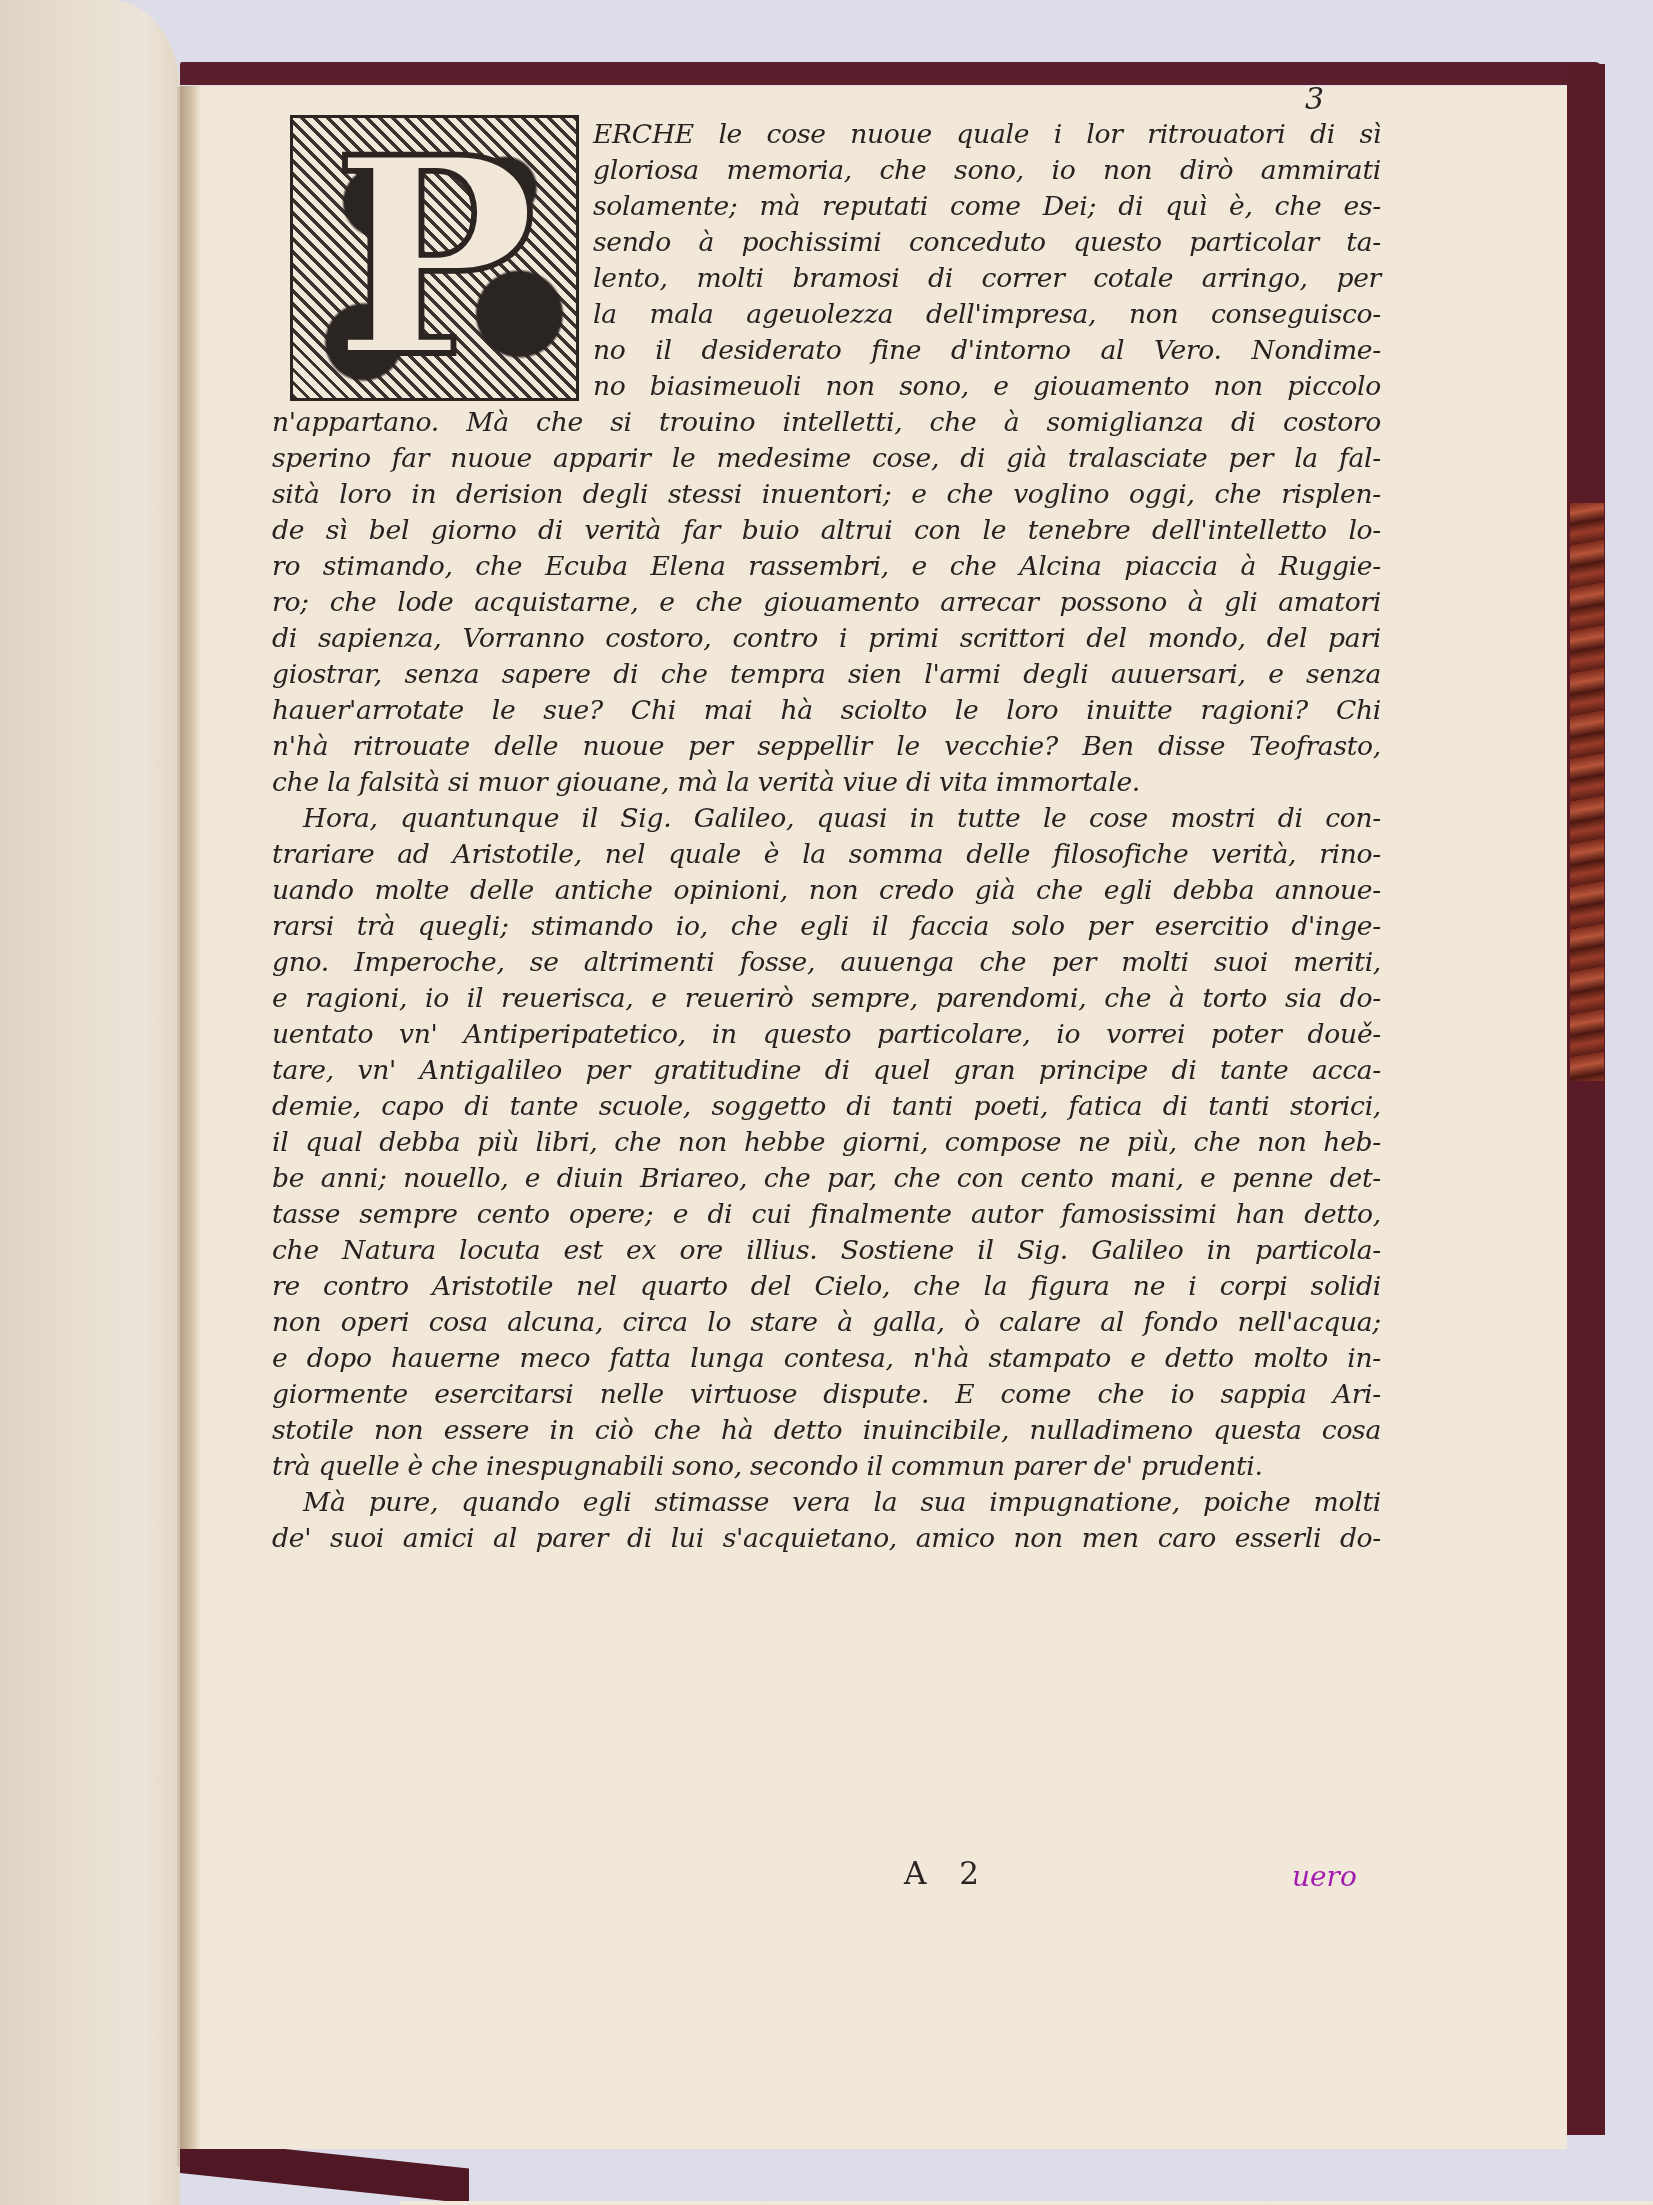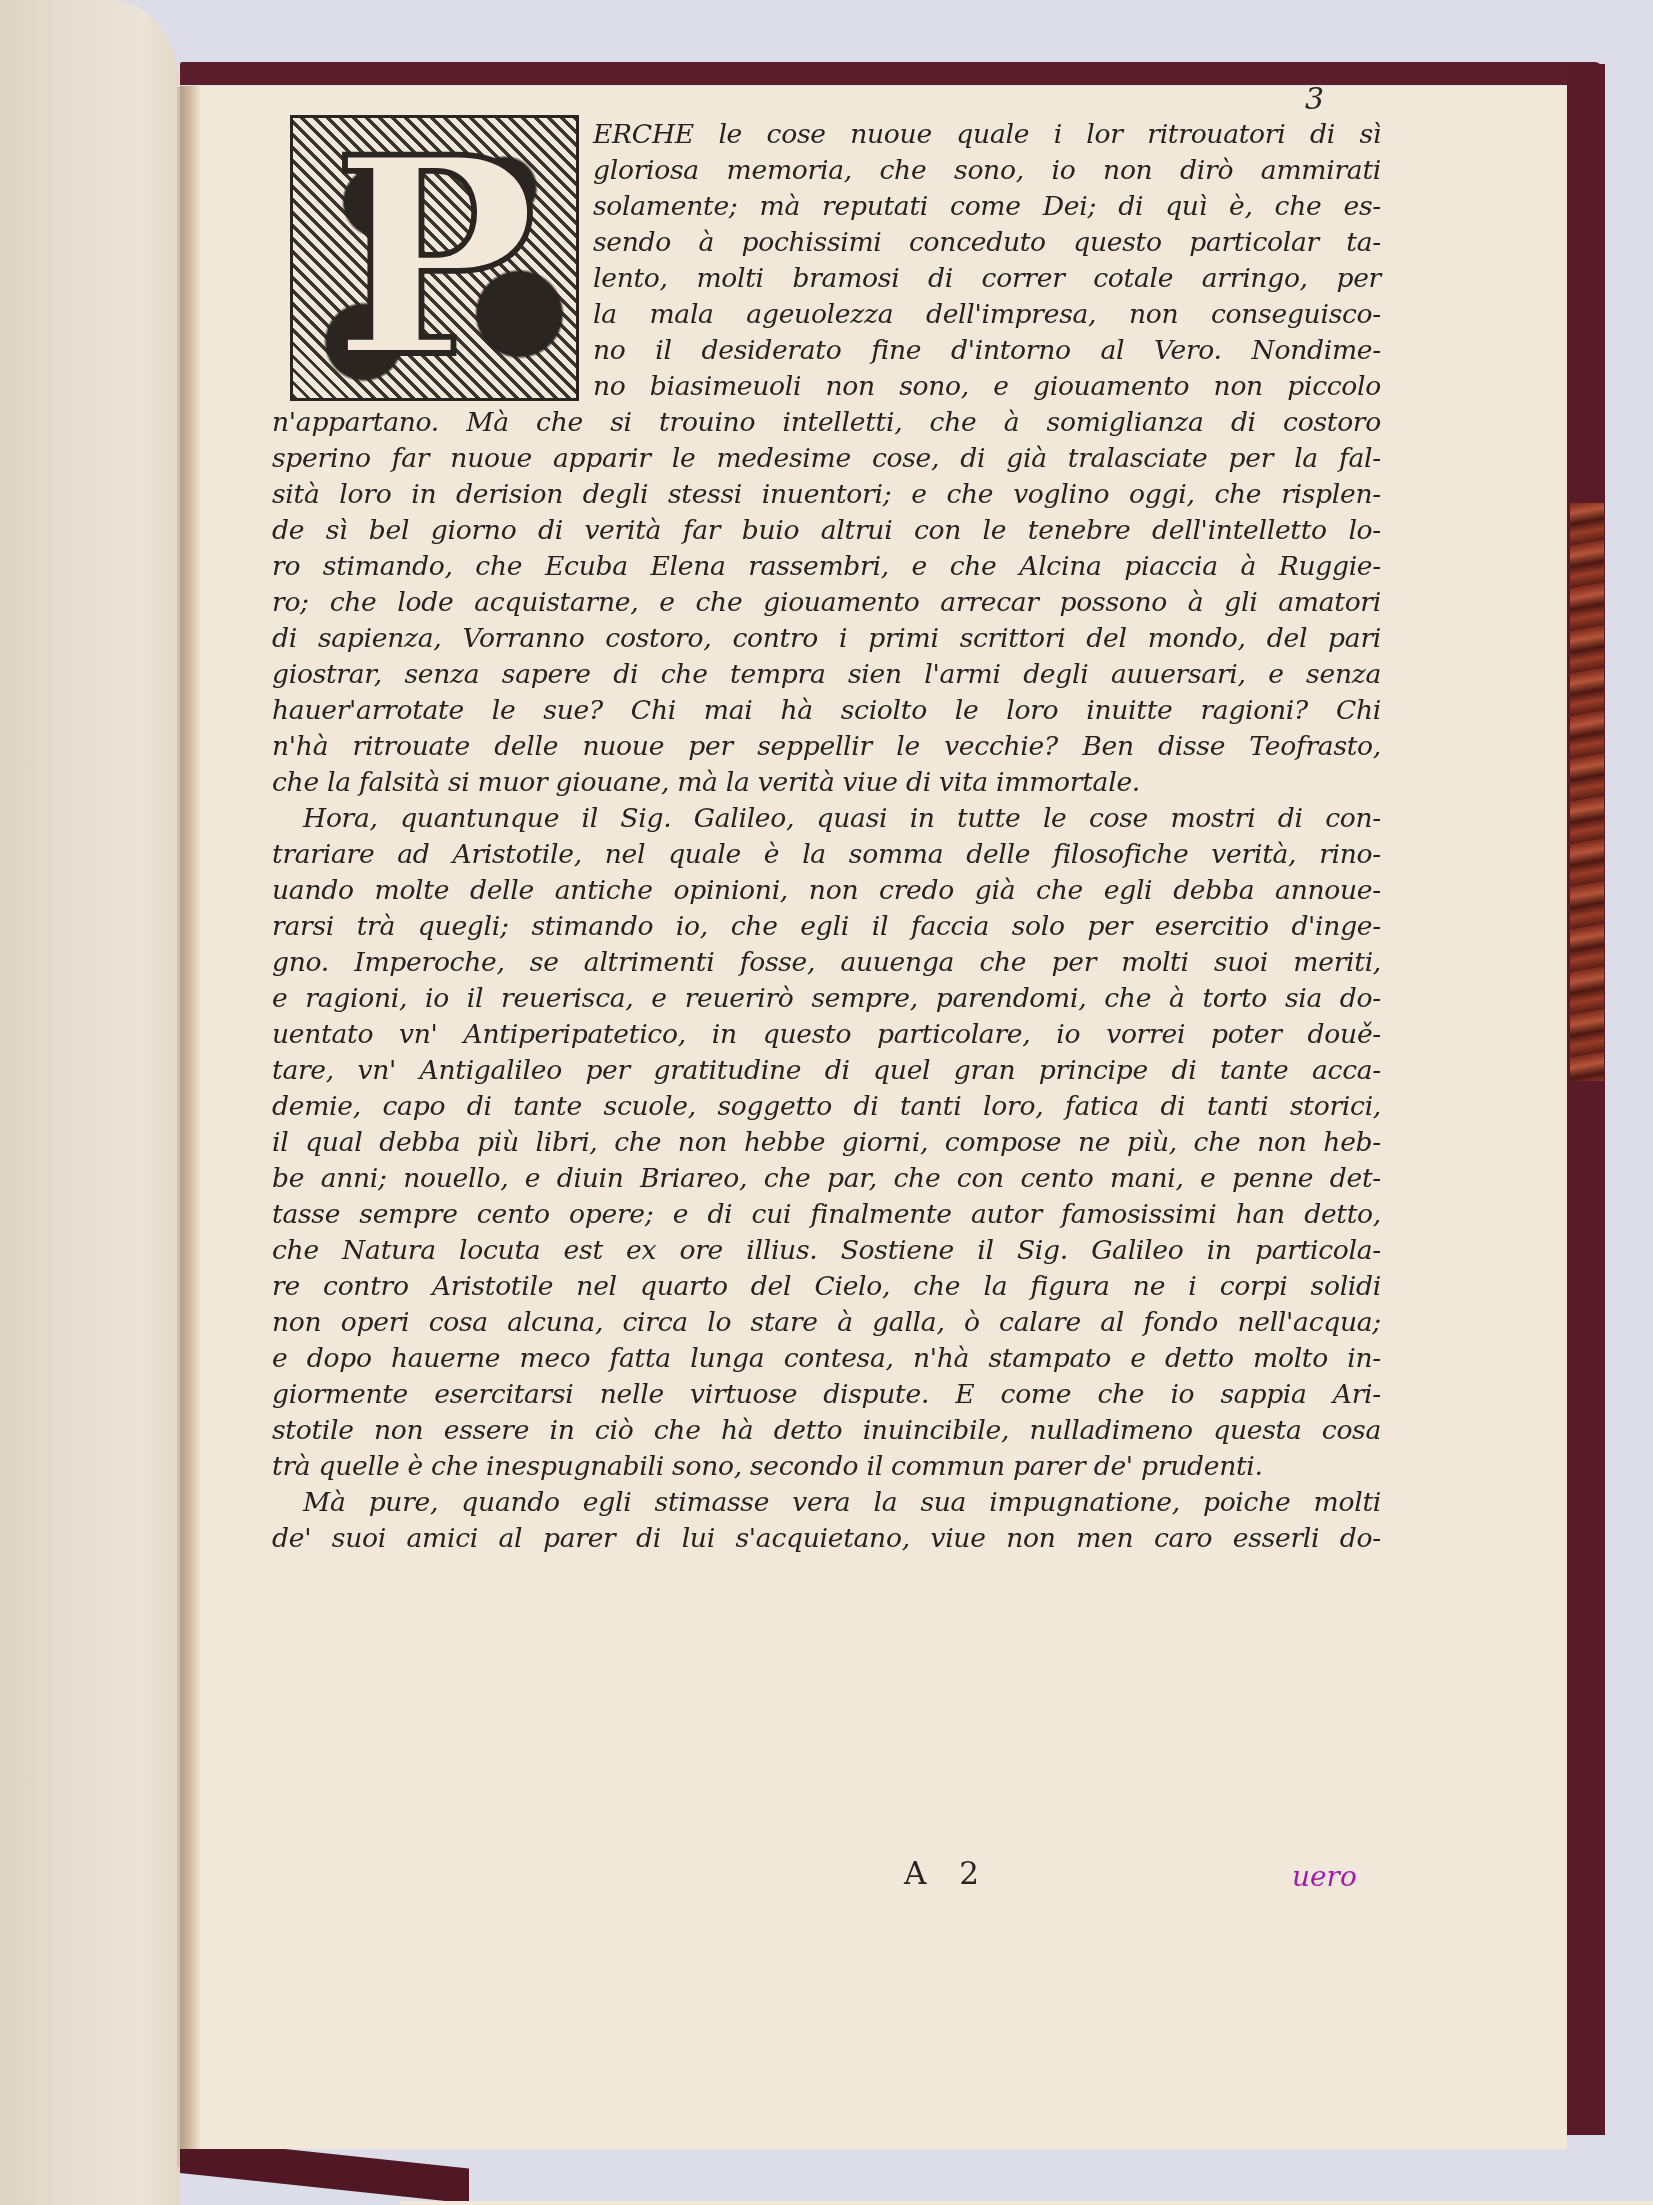--- a/index.html
+++ b/index.html
@@ -123,32 +123,32 @@
     <span class="line">n'hà ritrouate delle nuoue per seppellir le vecchie? Ben disse Teofrasto,</span>
     <span class="line last">che la falsità si muor giouane, mà la verità viue di vita immortale.</span>
     <span class="line para">Hora, quantunque il Sig. Galileo, quasi in tutte le cose mostri di con-</span>
     <span class="line">trariare ad Aristotile, nel quale è la somma delle filosofiche verità, rino-</span>
     <span class="line">uando molte delle antiche opinioni, non credo già che egli debba annoue-</span>
     <span class="line">rarsi trà quegli; stimando io, che egli il faccia solo per esercitio d'inge-</span>
     <span class="line">gno. Imperoche, se altrimenti fosse, auuenga che per molti suoi meriti,</span>
     <span class="line">e ragioni, io il reuerisca, e reuerirò sempre, parendomi, che à torto sia do-</span>
     <span class="line">uentato vn' Antiperipatetico, in questo particolare, io vorrei poter douě-</span>
     <span class="line">tare, vn' Antigalileo per gratitudine di quel gran principe di tante acca-</span>
-    <span class="line">demie, capo di tante scuole, soggetto di tanti loro, fatica di tanti storici,</span>
+    <span class="line">demie, capo di tante scuole, soggetto di tanti poeti, fatica di tanti storici,</span>
     <span class="line">il qual debba più libri, che non hebbe giorni, compose ne più, che non heb-</span>
     <span class="line">be anni; nouello, e diuin Briareo, che par, che con cento mani, e penne det-</span>
     <span class="line">tasse sempre cento opere; e di cui finalmente autor famosissimi han detto,</span>
     <span class="line">che Natura locuta est ex ore illius. Sostiene il Sig. Galileo in particola-</span>
     <span class="line">re contro Aristotile nel quarto del Cielo, che la figura ne i corpi solidi</span>
     <span class="line">non operi cosa alcuna, circa lo stare à galla, ò calare al fondo nell'acqua;</span>
     <span class="line">e dopo hauerne meco fatta lunga contesa, n'hà stampato e detto molto in-</span>
     <span class="line">giormente esercitarsi nelle virtuose dispute. E come che io sappia Ari-</span>
     <span class="line">stotile non essere in ciò che hà detto inuincibile, nulladimeno questa cosa</span>
     <span class="line last">trà quelle è che inespugnabili sono, secondo il commun parer de' prudenti.</span>
     <span class="line para">Mà pure, quando egli stimasse vera la sua impugnatione, poiche molti</span>
-    <span class="line">de' suoi amici al parer di lui s'acquietano, viue non men caro esserli do-</span>
+    <span class="line">de' suoi amici al parer di lui s'acquietano, amico non men caro esserli do-</span>
   </div>
 
   <div class="signature">A 2</div>
   <div class="catchword">uero</div>
   <div class="page-bottom-edge"></div>
 </div>
 
 
 </body></html>

